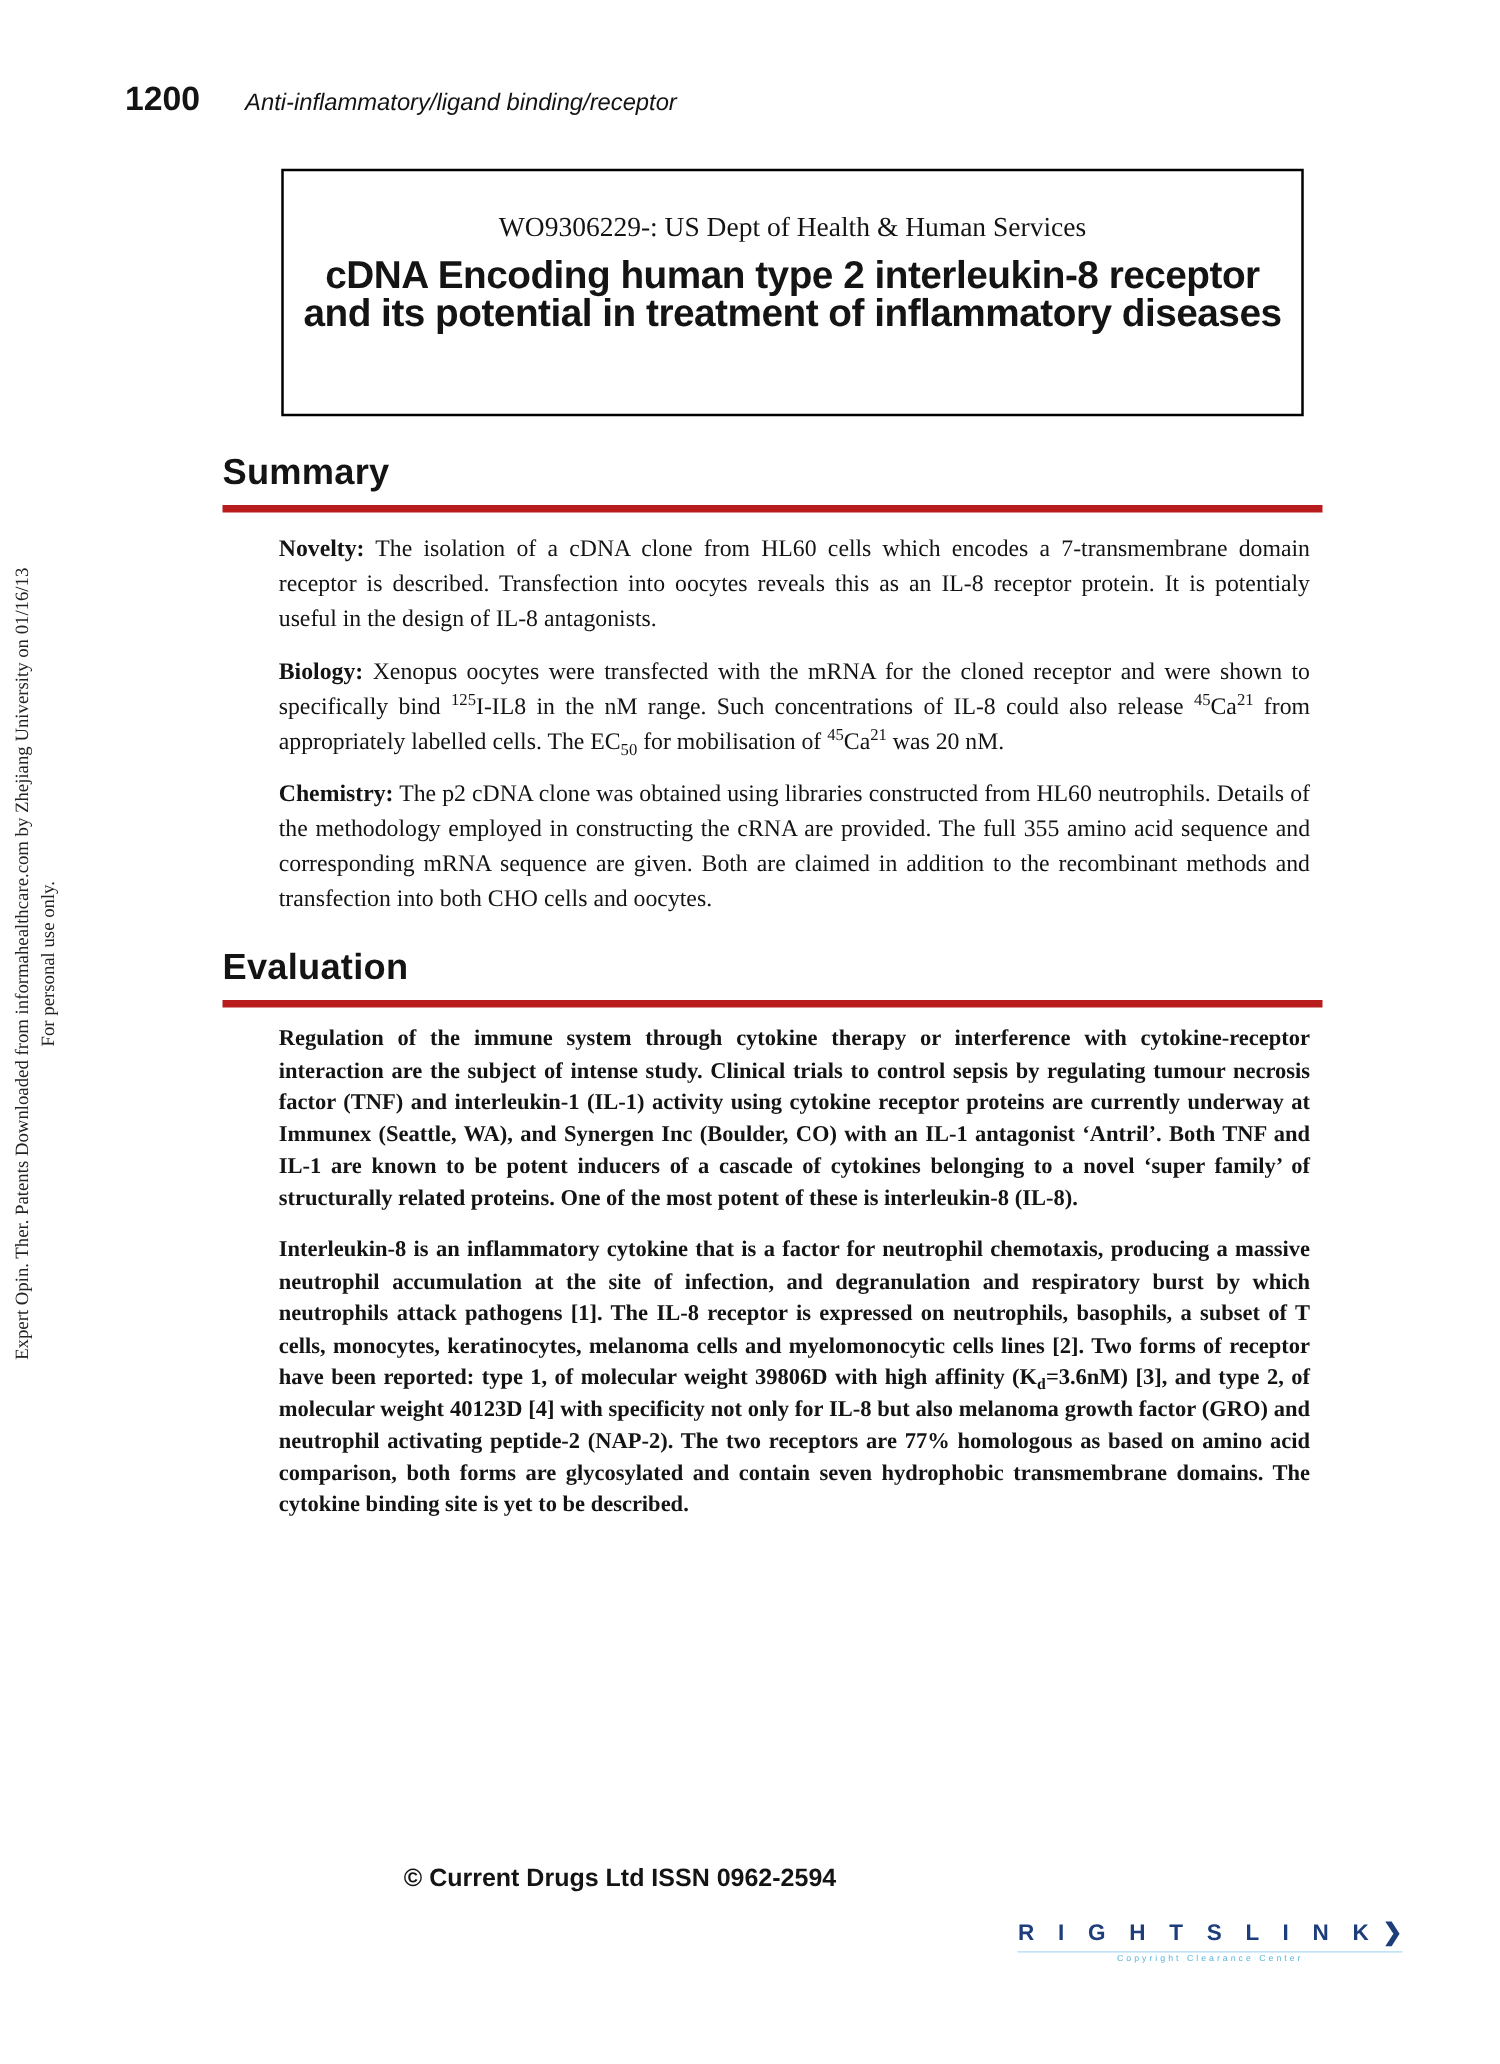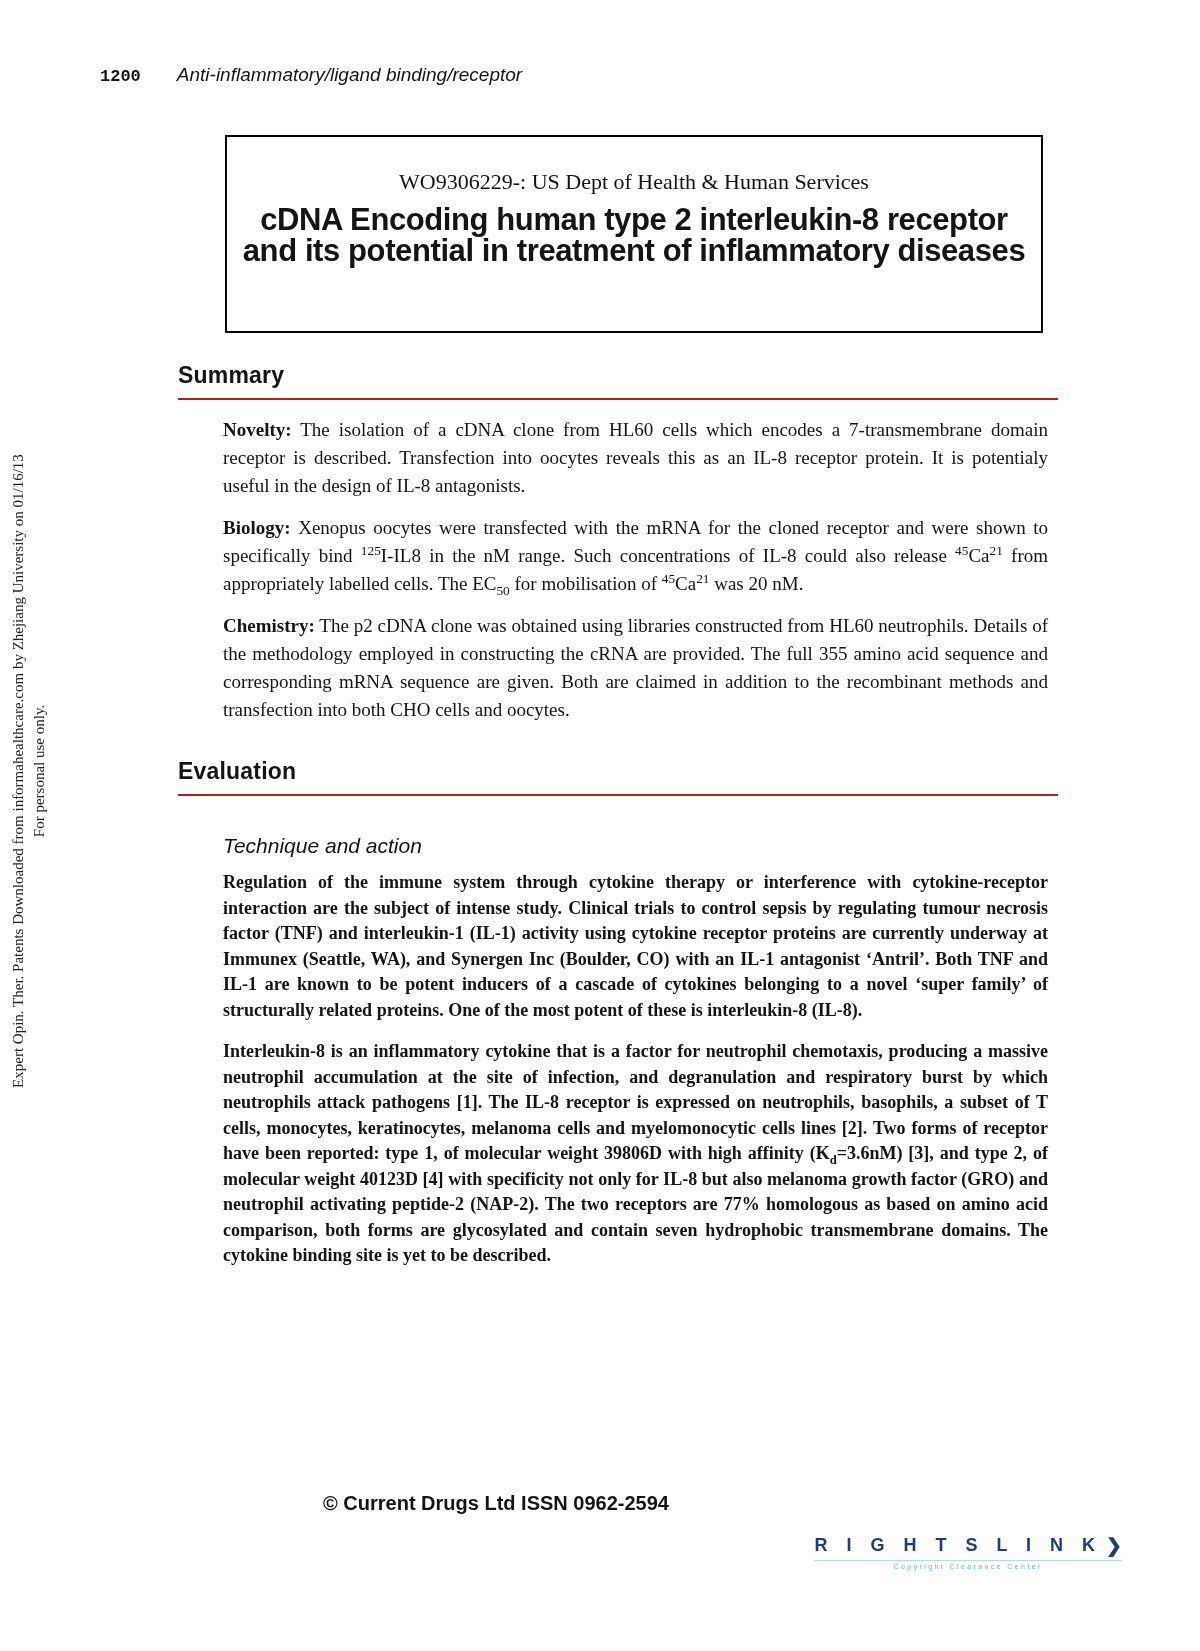--- a/index.html
+++ b/index.html
@@ -4,21 +4,21 @@
 <style>
   * { margin:0; padding:0; box-sizing:border-box; }
   html,body { background:#ffffff; }
   .page {
     position:relative; width:1200px; height:1651px; background:#ffffff;
     font-family:"Liberation Serif", serif; color:#141414; overflow:hidden;
   }
 
   
   .running-head { position:absolute; left:100px; top:64px; white-space:nowrap; }
-  .pageno { font-family:Liberation Mono, monospace; font-weight:bold; font-size:17px;text-align:right; }
+  .pageno { font-family:Liberation Sans, sans-serif; font-weight:bold; font-size:27px;text-align:right; }
   .runhead { font-family:"Liberation Sans", sans-serif; font-style:italic; font-size:19px; margin-left:32px; }
 
   
   .sidebar-rot {
     position:absolute; left:8px; top:1118px; width:694px;
     transform:rotate(-90deg); transform-origin:0 0;
     font-size:15px; line-height:21px; text-align:center; color:#222;
   }
 
   
@@ -32,22 +32,22 @@
     font-family:"Liberation Sans", sans-serif; font-weight:bold; font-size:31px;
     line-height:31px; margin-top:9px; letter-spacing:-0.4px; white-space:nowrap;
   }
   .source { font-style:italic; font-size:19px; margin-top:11px; }
 
   
   .section { position:absolute; left:178px; width:880px; }
   #summary-section { top:362px; }
   #evaluation-section { top:758px; }
   .section-heading {
-    font-family:"Liberation Sans", sans-serif; font-weight:bold; font-size:23px;
-    border-bottom:2px solid #b91c1c; padding-bottom:9px; letter-spacing:0.2px;
+    font-family:"Liberation Sans", sans-serif; font-weight:bold; font-size:29px;
+    border-bottom:6px solid #b91c1c; padding-bottom:9px; letter-spacing:0.2px;
   }
   .section p { font-size:19px; line-height:28px; text-align:justify; margin:16px 10px 0 45px; }
   .section p.biology, .section p.chemistry { margin-top:14px; }
   .lead { font-weight:bold; }
   sup, sub { font-size:70%; line-height:0; }
 
   .subheading {
     font-family:"Liberation Sans", sans-serif; font-style:italic; font-size:21px;
     margin:38px 0 0 45px;
   }
@@ -109,21 +109,20 @@
       <span><span>Xenopus oocytes were transfected with the mRNA for the cloned receptor and were shown to specifically bind </span><sup>125</sup><span>I-IL8 in the nM range. Such concentrations of IL-8 could also release </span><sup>45</sup><span>Ca</span><sup>21</sup><span> from appropriately labelled cells. The EC</span><sub>50</sub><span> for mobilisation of </span><sup>45</sup><span>Ca</span><sup>21</sup><span> was 20&nbsp;nM.</span></span>
     </p>
     <p class="chemistry">
       <span class="lead">Chemistry:</span>
       <span>The p2 cDNA clone was obtained using libraries constructed from HL60 neutrophils. Details of the methodology employed in constructing the cRNA are provided. The full 355 amino acid sequence and corresponding mRNA sequence are given. Both are claimed in addition to the recombinant methods and transfection into both CHO cells and oocytes.</span>
     </p>
   </div>
 
   <div class="section" id="evaluation-section">
     <div class="section-heading">Evaluation</div>
-    <div class="subheading">Technique and action</div>
     <p class="eval-p first">Regulation of the immune system through cytokine therapy or interference with cytokine-receptor interaction are the subject of intense study. Clinical trials to control sepsis by regulating tumour necrosis factor (TNF) and interleukin-1 (IL-1) activity using cytokine receptor proteins are currently underway at Immunex (Seattle, WA), and Synergen Inc (Boulder, CO) with an IL-1 antagonist ‘Antril’. Both TNF and IL-1 are known to be potent inducers of a cascade of cytokines belonging to a novel ‘super family’ of structurally related proteins. One of the most potent of these is interleukin-8 (IL-8).</p>
     <p class="eval-p"><span>Interleukin-8 is an inflammatory cytokine that is a factor for neutrophil chemotaxis, producing a massive neutrophil accumulation at the site of infection, and degranulation and respiratory burst by which neutrophils attack pathogens [1]. The IL-8 receptor is expressed on neutrophils, basophils, a subset of T cells, monocytes, keratinocytes, melanoma cells and myelomonocytic cells lines [2]. Two forms of receptor have been reported: type 1, of molecular weight 39806D with high affinity (K</span><sub>d</sub><span>=3.6nM) [3], and type 2, of molecular weight 40123D [4] with specificity not only for IL-8 but also melanoma growth factor (GRO) and neutrophil activating peptide-2 (NAP-2). The two receptors are 77% homologous as based on amino acid comparison, both forms are glycosylated and contain seven hydrophobic transmembrane domains. The cytokine binding site is yet to be described.</span></p>
   </div>
 
   <div class="footer">© Current Drugs Ltd ISSN 0962-2594</div>
 
   <div class="rightslink">
     <div class="rl-row">
       <span class="rl-letters">R I G H T S L I N K</span>
       <span class="rl-mark">❯</span>

